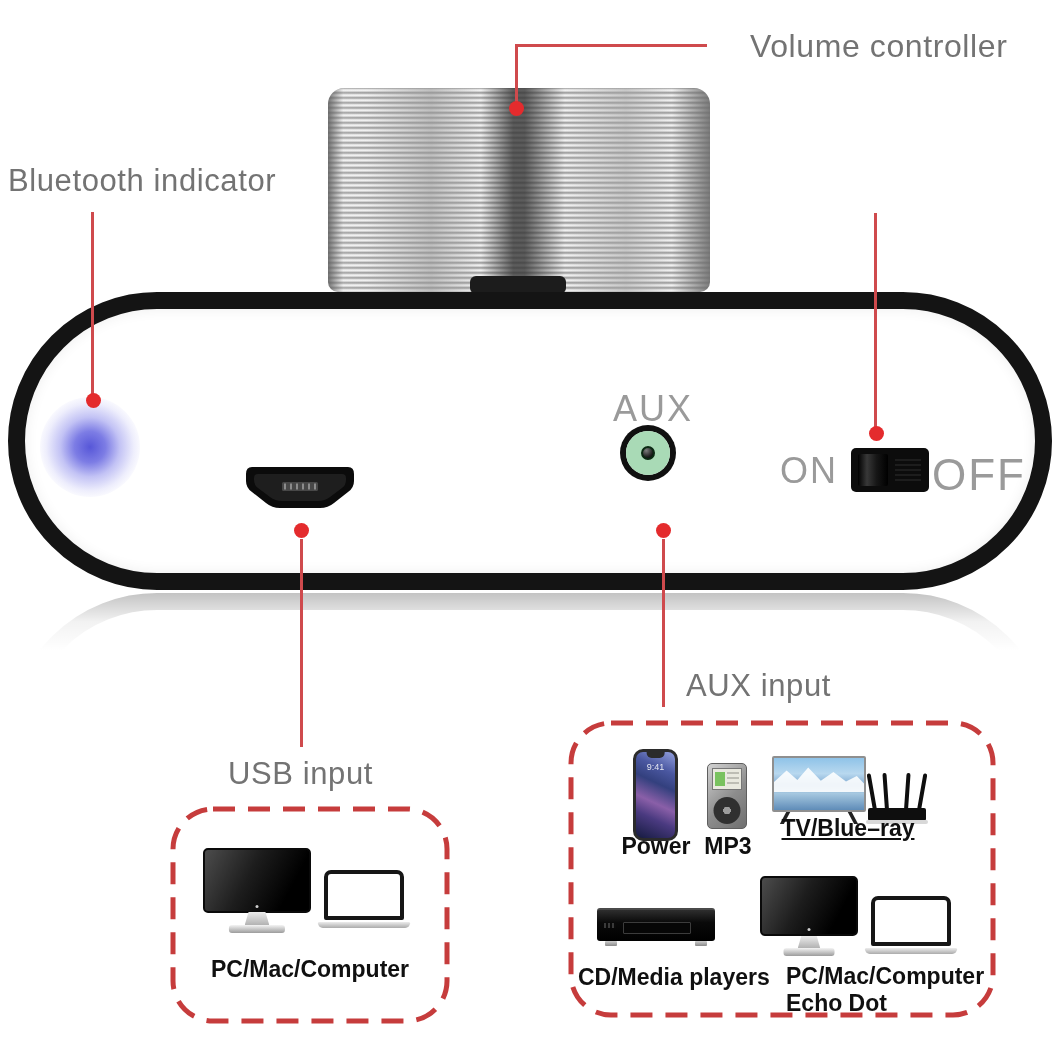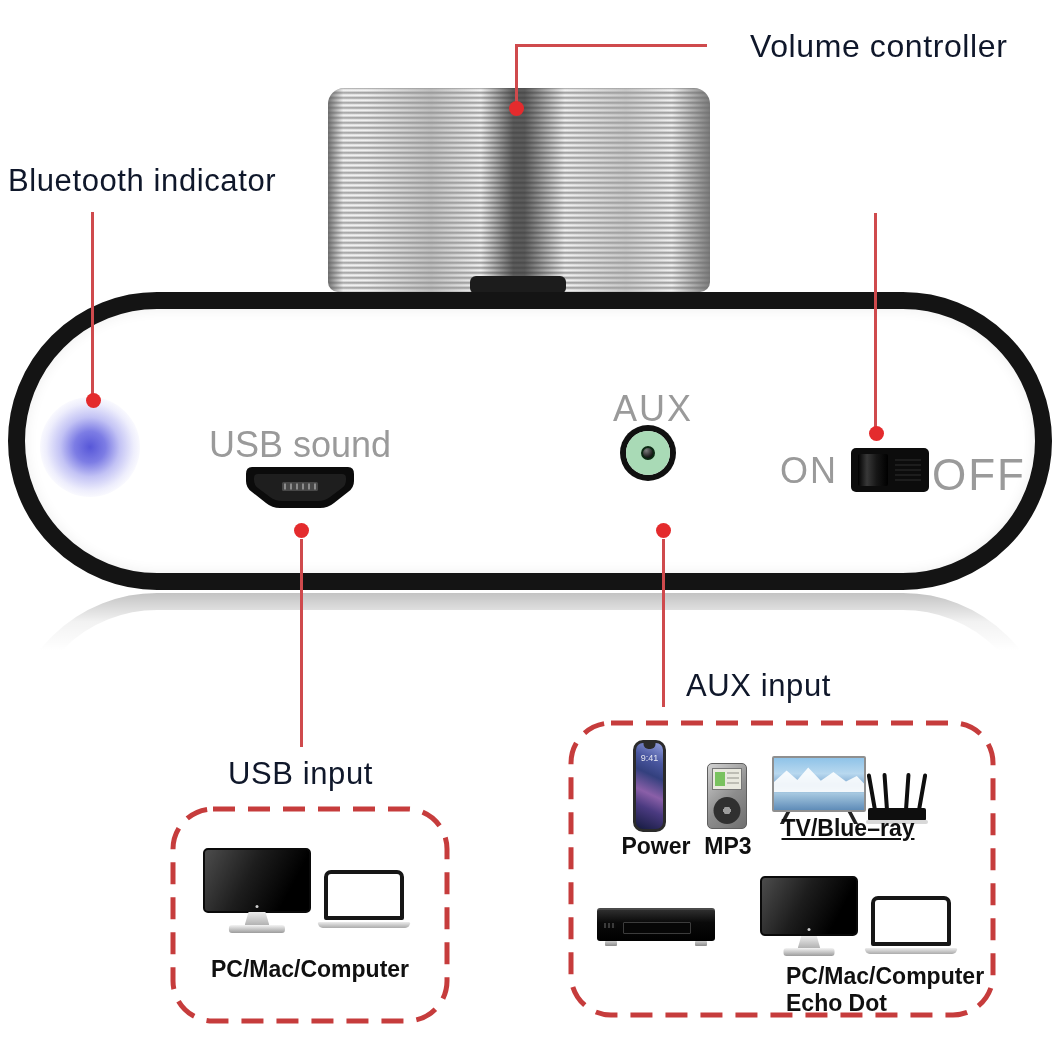--- a/index.html
+++ b/index.html
@@ -3,21 +3,21 @@
 <meta charset="utf-8">
 <style>
   * { margin:0; padding:0; box-sizing:border-box; }
   html,body { background:#fff; }
   #canvas {
     position:relative; width:1060px; height:1060px; background:#fff;
     font-family:"Liberation Sans", sans-serif; overflow:hidden;
   }
 
   
-  .callout-label { position:absolute; font-size:31px; color:#0f172a; letter-spacing:.6px; white-space:nowrap; }
+  .callout-label { position:absolute; font-size:31px; color:#737373; letter-spacing:.6px; white-space:nowrap; }
   .callout-line-v { position:absolute; width:3px; background:#cf4a4d; }
   .callout-line-h { position:absolute; height:3px; background:#cf4a4d; }
   .callout-dot { position:absolute; width:15px; height:15px; border-radius:50%; background:#e42b2d; }
 
   
   .knob {
     position:absolute; left:328px; top:88px; width:382px; height:204px;
     border-radius:16px 16px 10px 10px;
     background:
       linear-gradient(90deg,
@@ -146,21 +146,20 @@
   <div class="knob-tab"></div>
 
   <div class="device"></div>
   <div class="reflection">
     <div class="refl-shape"></div>
     <div class="refl-fade"></div>
   </div>
 
   <div class="led"></div>
 
-  <div class="panel-label usb-sound-label">USB sound</div>
   <svg class="usb-port" viewBox="0 0 112 46">
     <path d="M8 1 L104 1 Q110 1 110 8 L110 15 Q110 22 104 26 L90 37 Q84 42 76 42 L36 42 Q28 42 22 37 L8 26 Q2 22 2 15 L2 8 Q2 1 8 1 Z" fill="#0b0b0b"></path>
     <path d="M14 8 L98 8 Q102 8 102 12 L102 14 Q102 19 98 22 L86 31 Q81 35 74 35 L38 35 Q31 35 26 31 L14 22 Q10 19 10 14 L10 12 Q10 8 14 8 Z" fill="#1e1e1e"></path>
     <rect x="38" y="16" width="36" height="9" rx="1.5" fill="#474747"></rect>
     <g stroke="#9e9e9e" stroke-width="1.6">
       <line x1="41" y1="17.5" x2="41" y2="23.5"></line>
         <line x1="47" y1="17.5" x2="47" y2="23.5"></line>
       <line x1="53" y1="17.5" x2="53" y2="23.5"></line>
         <line x1="59" y1="17.5" x2="59" y2="23.5"></line>
       <line x1="65" y1="17.5" x2="65" y2="23.5"></line>
@@ -209,21 +208,21 @@
         <div class="l-base"></div>
     </div>
     <div class="item-label centered" style="left:0; top:150px; width:280px;">PC/Mac/Computer</div>
   </div>
 
   <div class="dash-box" style="left:568px; top:720px; width:428px; height:298px;">
     <svg width="428" height="298">
       <rect x="3" y="3" width="422" height="292" rx="40" fill="none" stroke="#c63c3c" stroke-width="5" stroke-dasharray="22 13"></rect>
     </svg>
 
-    <div class="phone" style="left:65px; top:20px; width:33px; height:92px;">
+    <div class="phone" style="left:65px; top:29px; width:45px; height:92px;">
       <div class="phone-notch"></div>
       <div class="phone-time">9:41</div>
     </div>
     <div class="item-label centered" style="left:40px; top:113px; width:96px;">Power</div>
 
     <div class="ipod" style="left:139px; top:43px; width:40px; height:66px;">
       <div class="ipod-screen"></div>
         <div class="ipod-wheel"></div>
     </div>
     <div class="item-label centered" style="left:130px; top:113px; width:60px;">MP3</div>
@@ -243,20 +242,21 @@
       <div class="router-body"></div>
         <div class="router-base"></div>
     </div>
     <div class="item-label centered" style="left:195px; top:95px; width:170px;text-decoration:underline;">TV/Blue–ray</div>
 
     <div class="cd-player" style="left:29px; top:188px; width:118px; height:38px;">
       <div class="cd-body"></div>
       <div class="cd-foot left"></div>
         <div class="cd-foot right"></div>
     </div>
+    <div class="item-label centered" style="left:10px; top:244px; width:190px;">CD/Media players</div>
 
     <div class="monitor" style="left:192px; top:156px; width:98px; height:84px;">
       <div class="m-screen"></div>
         <div class="m-neck"></div>
         <div class="m-base"></div>
     </div>
     <div class="laptop" style="left:297px; top:176px; width:92px; height:58px;">
       <div class="l-lid"></div>
         <div class="l-base"></div>
     </div>

